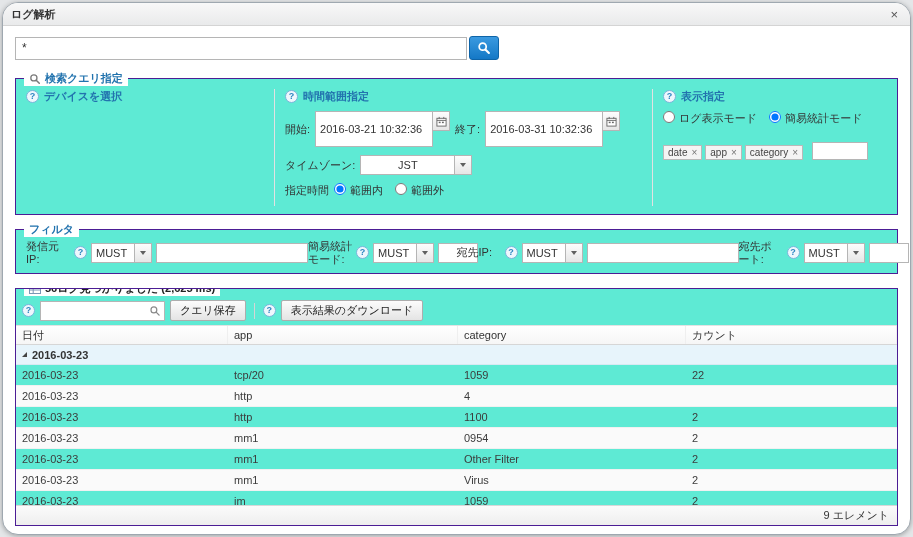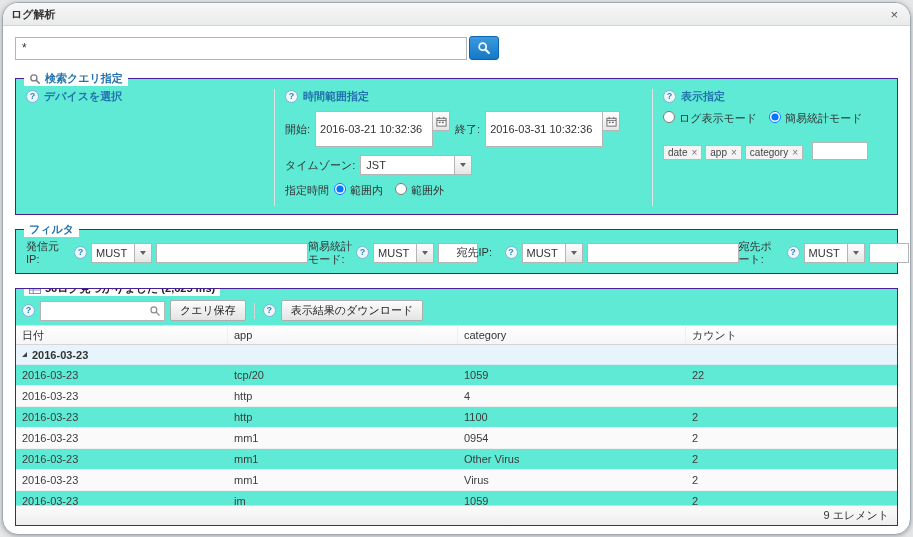--- a/index.html
+++ b/index.html
@@ -72,21 +72,21 @@
 
   .time-row { display:flex; align-items:center; gap:5px; margin-bottom:8px; }
   .lbl { white-space:nowrap; }
   .datefield, .combo { display:inline-flex; align-items:stretch; }
   .date-input {
     width:118px; height:36px; border:1px solid #b5b5b5; padding:0 4px;
     font-size:11px; font-family:inherit; color:#333;
   }
   .combo-text {
     width:95px; height:20px; border:1px solid #b5b5b5; background:#fff;
-    padding:0 5px; line-height:18px;
+    padding:0 5px; line-height:18px;text-align:center;
   }
   .combo-trigger {
     width:17px; height:20px; border:1px solid #b5b5b5; border-left:none;
     background:linear-gradient(#fdfdfd,#e6e6e6); display:flex;
     align-items:center; justify-content:center; cursor:pointer;
   }
   .arr { width:0; height:0; border-left:3px solid transparent; border-right:3px solid transparent; border-top:4px solid #606060; }
 
   .radio-group { display:inline-flex; align-items:center; gap:12px; }
   .radio { display:inline-flex; gap:4px; cursor:pointer; }
@@ -412,21 +412,21 @@
           <div class="grid-row">
             <div class="cell">2016-03-23</div>
             <div class="cell">mm1</div>
             <div class="cell">0954</div>
             <div class="cell">2</div>
           </div>
 
           <div class="grid-row">
             <div class="cell">2016-03-23</div>
             <div class="cell">mm1</div>
-            <div class="cell">Other Virus</div>
+            <div class="cell">Other Filter</div>
             <div class="cell">2</div>
           </div>
 
           <div class="grid-row">
             <div class="cell">2016-03-23</div>
             <div class="cell">mm1</div>
             <div class="cell">Virus</div>
             <div class="cell">2</div>
           </div>
 

